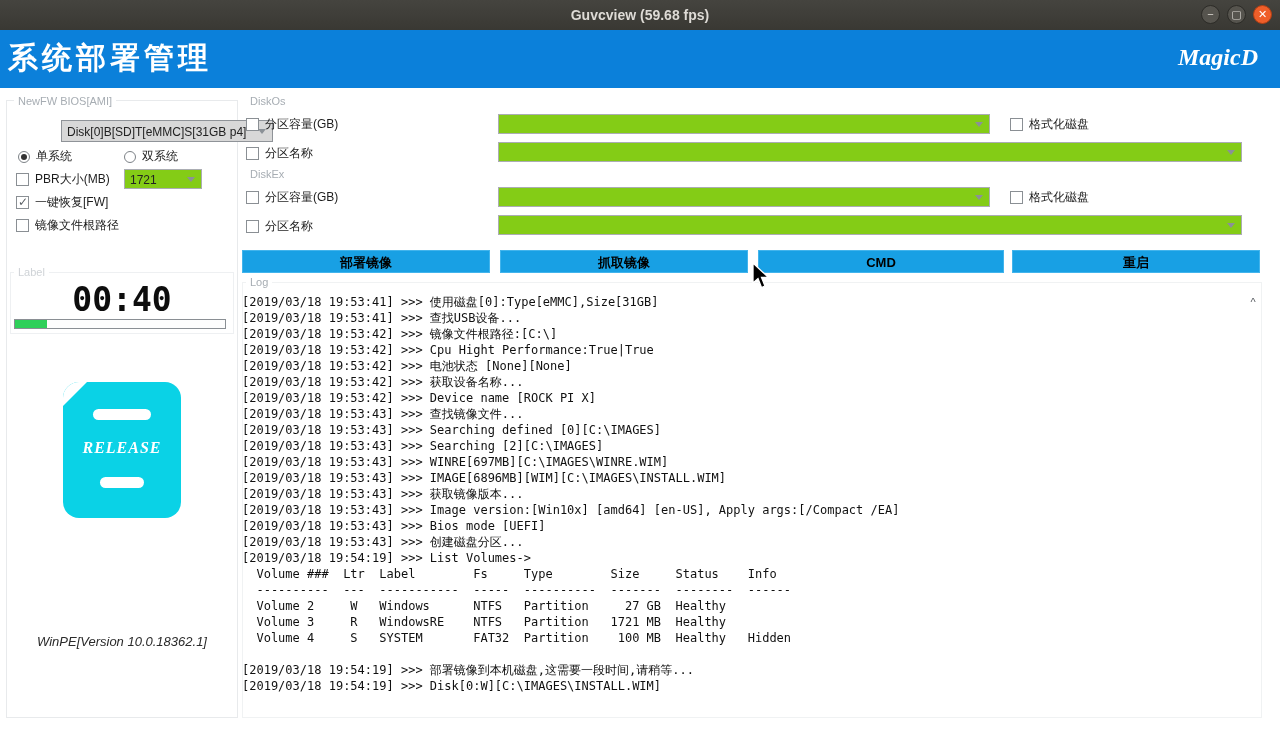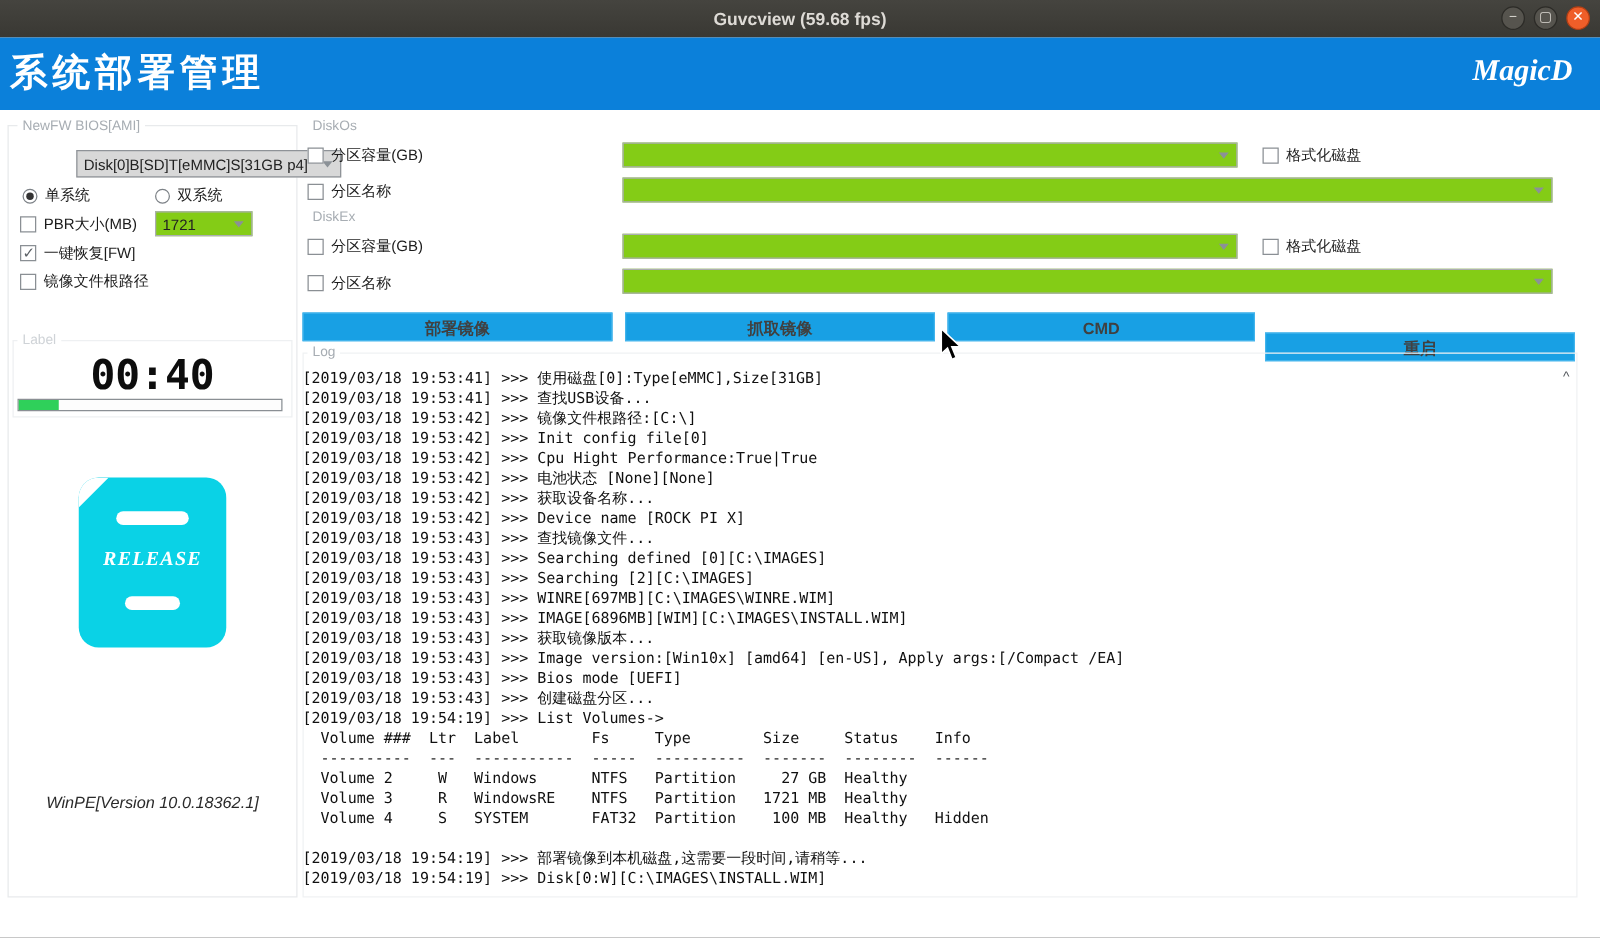--- a/index.html
+++ b/index.html
@@ -67,21 +67,21 @@
   .release-badge .bar { position:absolute; background:#fff; height:11px; border-radius:6px; }
   .release-badge .bar1 { left:30px; top:27px; width:58px; }
   .release-badge .bar2 { left:37px; top:95px; width:44px; }
   .release-text { position:absolute; left:0; top:57px; width:100%; text-align:center; color:#fff;
                   font-size:16px; font-weight:bold; font-style:italic; letter-spacing:1px;
                   font-family:"Liberation Serif","DejaVu Serif",serif; }
   .winpe { position:absolute; left:10px; top:634px; width:224px; text-align:center;
            font-size:13px; font-style:italic; color:#2a2a2a; }
 
   
-  .action-btn { position:absolute; top:250px; height:23px; background:#18a0e4; color:#404040;
+  .action-btn { position:absolute; top:250px; height:23px; background:#18a0e4; color:#000000;
                 font-size:13px; font-weight:bold; text-align:center; line-height:23px;
                 cursor:pointer; border:1px solid #42b4ec; }
 
   
   .log-lines { position:absolute; left:242px; top:294px; width:1002px;
                font-family:"DejaVu Sans Mono","Liberation Mono",monospace;
                font-size:12px; line-height:16px; color:#101010; }
   .log-line { white-space:pre; height:16px; overflow:visible; }
   .scroll-up { position:absolute; left:1246px; top:294px; width:14px; height:16px; text-align:center;
                color:#55595e; font-size:11px; line-height:16px; cursor:pointer; }
@@ -204,29 +204,28 @@
     <span>分区名称</span>
   </label>
   <div class="combo" style="left:498px; top:215px; width:744px; height:20px;">
     <span class="combo-text"></span>
     <span class="chevron"></span>
   </div>
 
   <div class="action-btn" style="left:242px; width:248px;">部署镜像</div>
   <div class="action-btn" style="left:500px; width:248px;">抓取镜像</div>
   <div class="action-btn" style="left:758px; width:246px;">CMD</div>
-  <div class="action-btn" style="left:1012px; width:248px;margin-top:16px;">重启</div>
+  <div class="action-btn" style="left:1012px; width:248px;">重启</div>
 
   <span class="group-label" style="left:246px; top:276px;">Log</span>
   <div class="group-box" style="left:242px; top:282px; width:1020px; height:436px; border-color:#f0f2f3;"></div>
   <div class="log-lines">
       <div class="log-line">[2019/03/18 19:53:41] &gt;&gt;&gt; 使用磁盘[0]:Type[eMMC],Size[31GB]</div>
       <div class="log-line">[2019/03/18 19:53:41] &gt;&gt;&gt; 查找USB设备...</div>
       <div class="log-line">[2019/03/18 19:53:42] &gt;&gt;&gt; 镜像文件根路径:[C:\]</div>
-      <div class="log-line">[2019/03/18 19:53:42] &gt;&gt;&gt; Init config file[0]</div>
       <div class="log-line">[2019/03/18 19:53:42] &gt;&gt;&gt; Cpu Hight Performance:True|True</div>
       <div class="log-line">[2019/03/18 19:53:42] &gt;&gt;&gt; 电池状态 [None][None]</div>
       <div class="log-line">[2019/03/18 19:53:42] &gt;&gt;&gt; 获取设备名称...</div>
       <div class="log-line">[2019/03/18 19:53:42] &gt;&gt;&gt; Device name [ROCK PI X]</div>
       <div class="log-line">[2019/03/18 19:53:43] &gt;&gt;&gt; 查找镜像文件...</div>
       <div class="log-line">[2019/03/18 19:53:43] &gt;&gt;&gt; Searching defined [0][C:\IMAGES]</div>
       <div class="log-line">[2019/03/18 19:53:43] &gt;&gt;&gt; Searching [2][C:\IMAGES]</div>
       <div class="log-line">[2019/03/18 19:53:43] &gt;&gt;&gt; WINRE[697MB][C:\IMAGES\WINRE.WIM]</div>
       <div class="log-line">[2019/03/18 19:53:43] &gt;&gt;&gt; IMAGE[6896MB][WIM][C:\IMAGES\INSTALL.WIM]</div>
       <div class="log-line">[2019/03/18 19:53:43] &gt;&gt;&gt; 获取镜像版本...</div>

